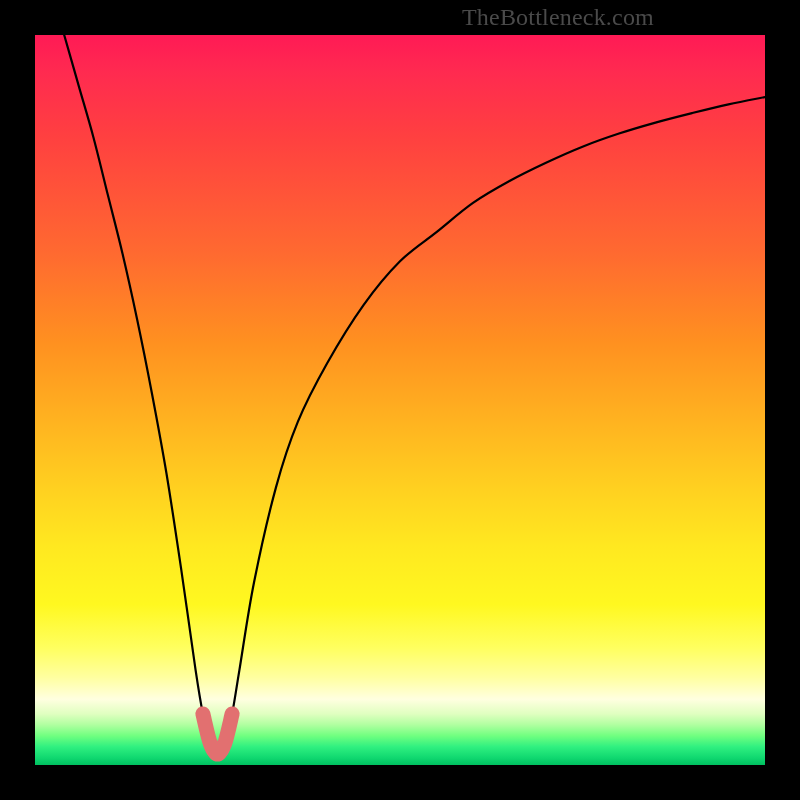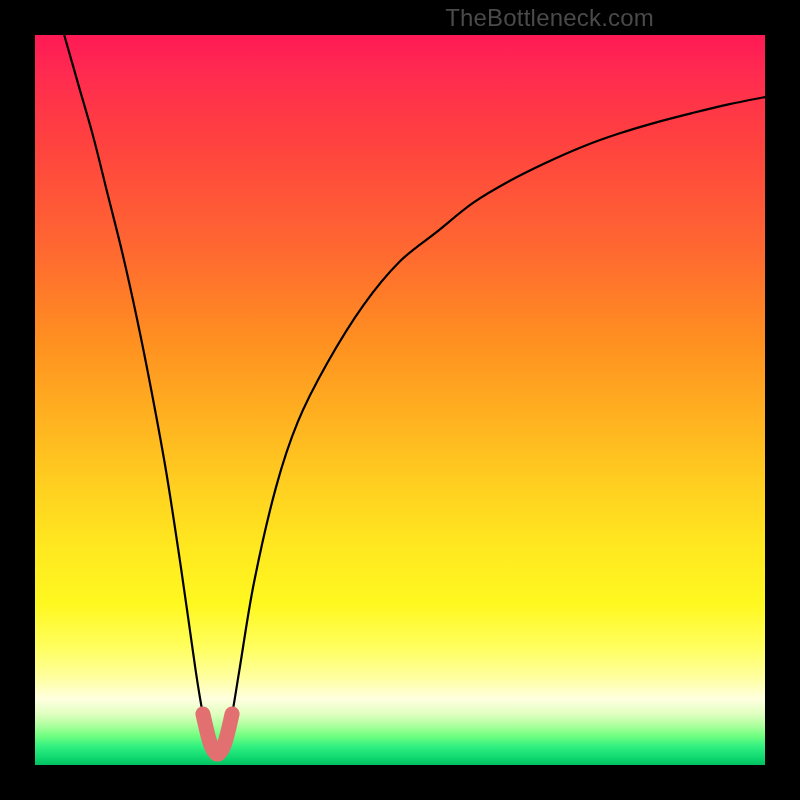--- a/index.html
+++ b/index.html
@@ -11,20 +11,21 @@
     background: #000;
     font-family: Arial, Helvetica, sans-serif;
   }
   .frame {
     position: absolute;
     left: 0;
     top: 0;
     width: 664px;
     height: 800px;
     background: #000;
+    font-family: Liberation Serif, serif;
   }
   .plot {
     position: absolute;
     left: 35px;
     top: 35px;
     width: 730px;
     height: 730px;
     overflow: hidden;
   }
   .gradient {

